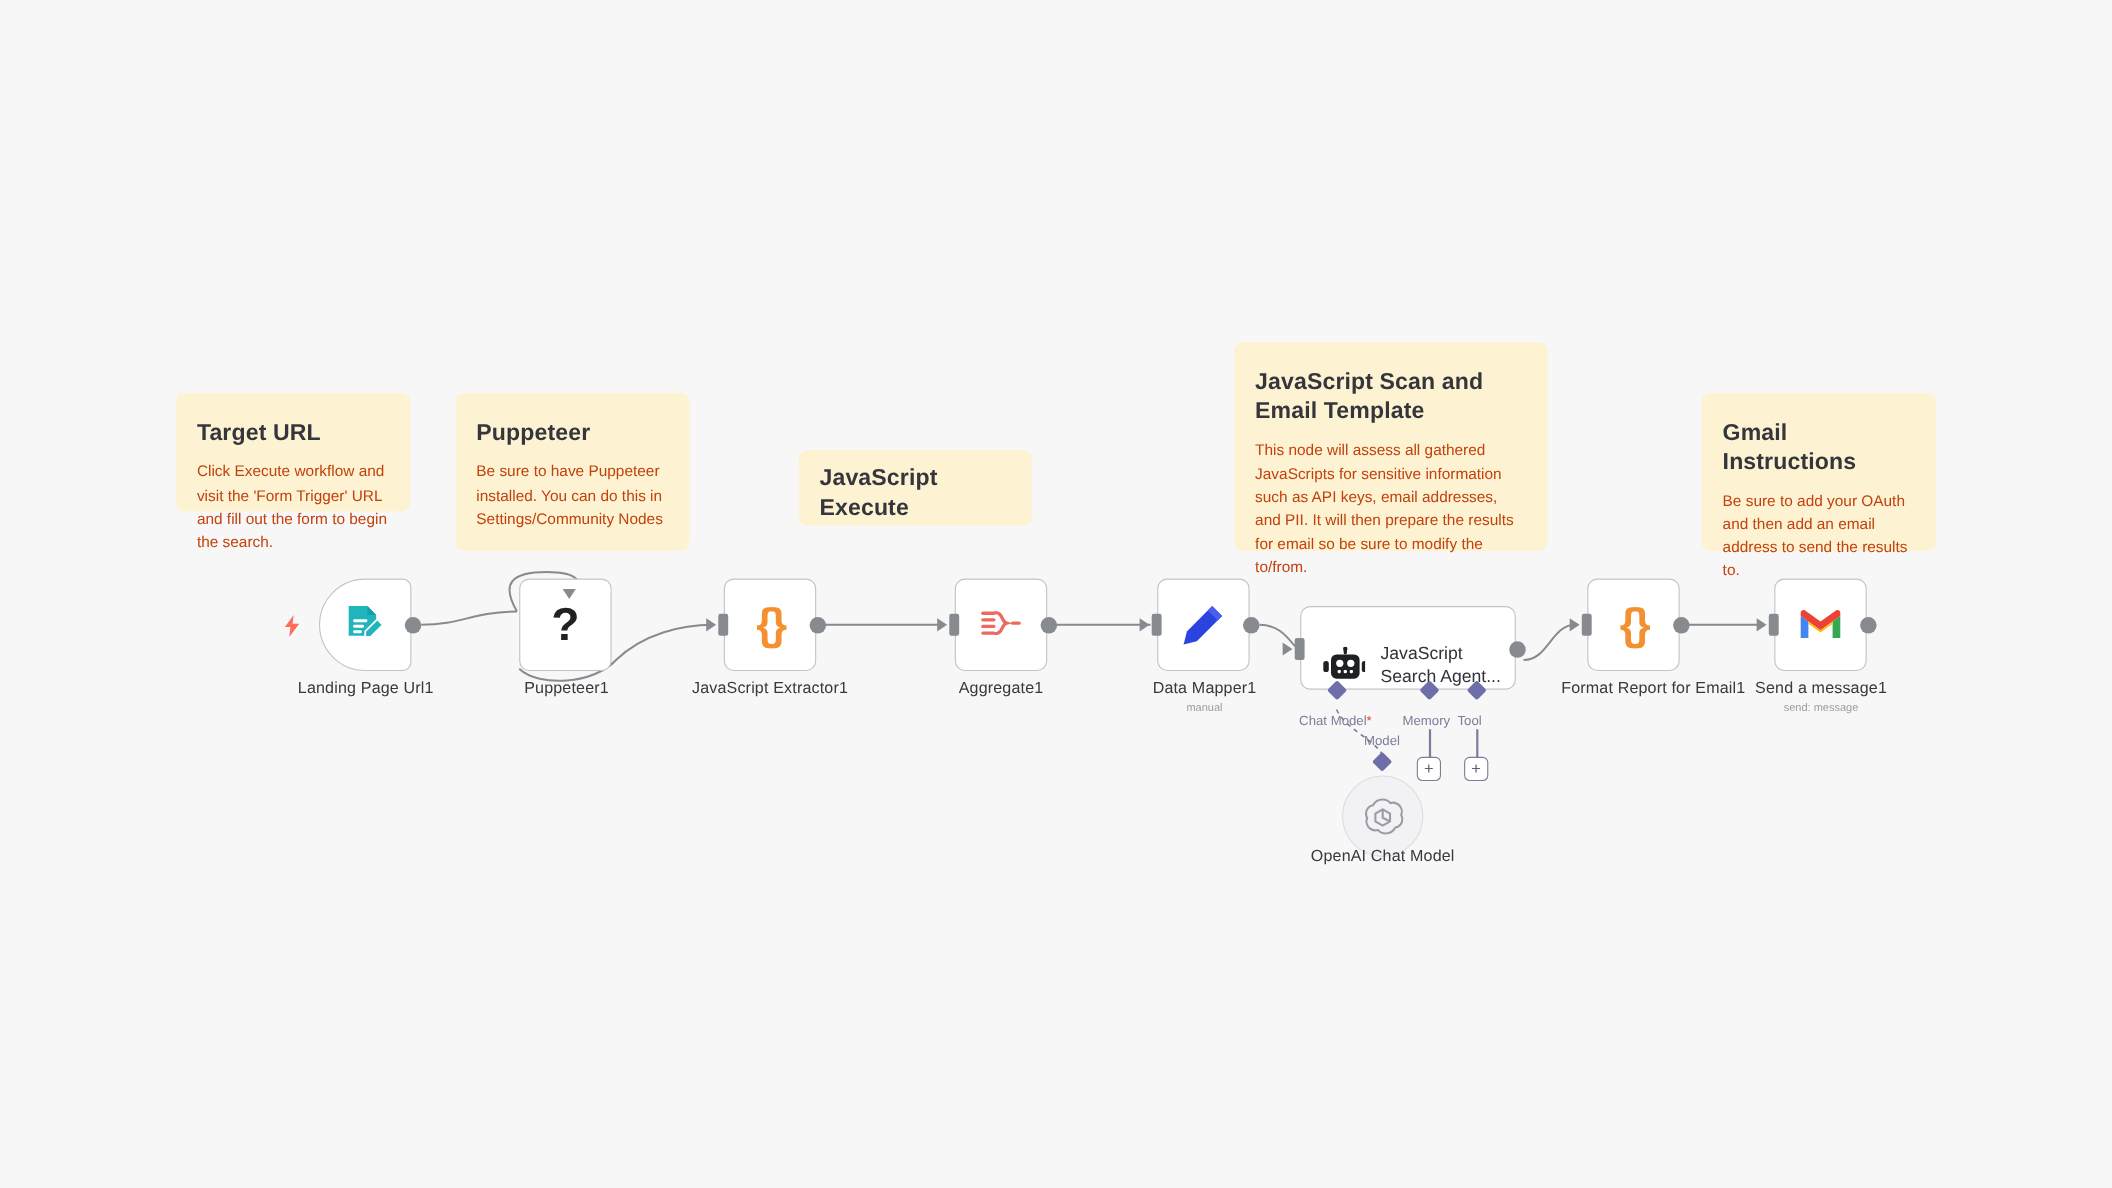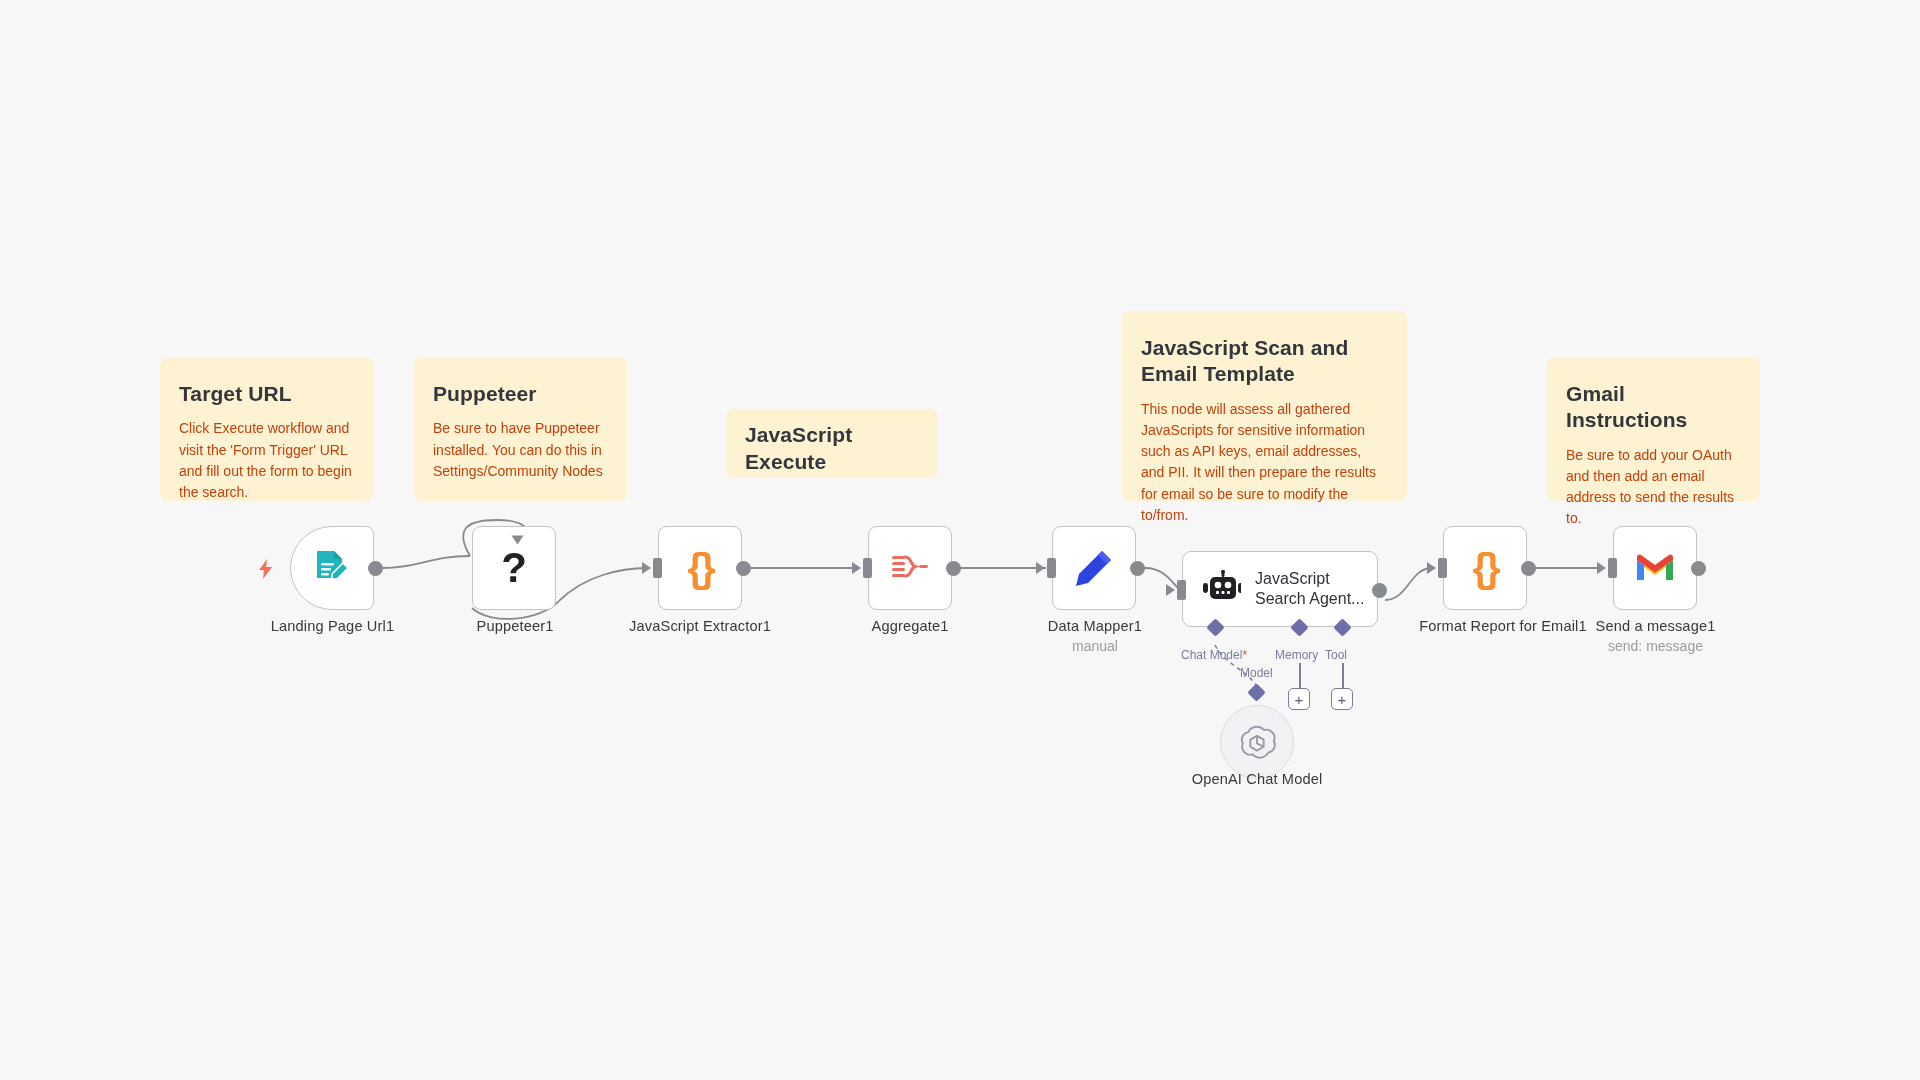--- a/index.html
+++ b/index.html
@@ -46,32 +46,33 @@
     border-top-left-radius: 48px;
     border-bottom-left-radius: 48px;
   }
   .node.sq   { width: 84px; height: 84px; }
   .node.trig { width: 84px; height: 84px; }
   .node.wide {
     width: 196px; height: 76px;
     justify-content: flex-start;
     padding-left: 18px;
     gap: 14px;
+    align-items: flex-end;
   }
   .node-label {
     position: absolute;
     font-size: 14.6px;
     color: #37393d;
     white-space: nowrap;
     text-align: center;
     letter-spacing: .15px;
   }
   .node-sub {
     position: absolute;
-    font-size: 14px;
+    font-size: 10px;
     color: #9a9ca1;
     white-space: nowrap;
     text-align: center;
   }
   .agent-title {
     font-size: 16px;
     color: #2f3238;
     line-height: 1.28;
     white-space: pre-line;
   }
@@ -157,21 +158,21 @@
 
     <path d="M 1145 568 C 1175 568 1175 600 1200 600" stroke="#878a8f" stroke-width="1.8" fill="none"></path>
 
     <path d="M 1385 600 C 1408 600 1410 568 1432 568" stroke="#878a8f" stroke-width="1.8" fill="none"></path>
 
     <path d="M 1530 568 L 1600 568" stroke="#878a8f" stroke-width="1.8" fill="none"></path>
 
     <path d="M 1215 645 C 1225 665 1248 670 1258 688" stroke="#7b7d99" stroke-width="1.5" fill="none" stroke-dasharray="4 4"></path>
   </svg>
 
-  <div class="sticky" style="left:160px; top:357px; width:213px; height:144px;">
+  <div class="sticky" style="left:160px; top:357px; width:213px; height:108px;">
     <div class="st-title">Target URL</div>
     <div class="st-body">Click Execute workflow and visit the 'Form Trigger' URL and fill out the form to begin the search.</div>
   </div>
 
   <div class="sticky" style="left:414px; top:357px; width:213px; height:144px;">
     <div class="st-title">Puppeteer</div>
     <div class="st-body">Be sure to have Puppeteer installed. You can do this in Settings/Community Nodes</div>
   </div>
 
   <div class="sticky" style="left:726px; top:409px; width:212px; height:69px; display:flex; align-items:center;">

